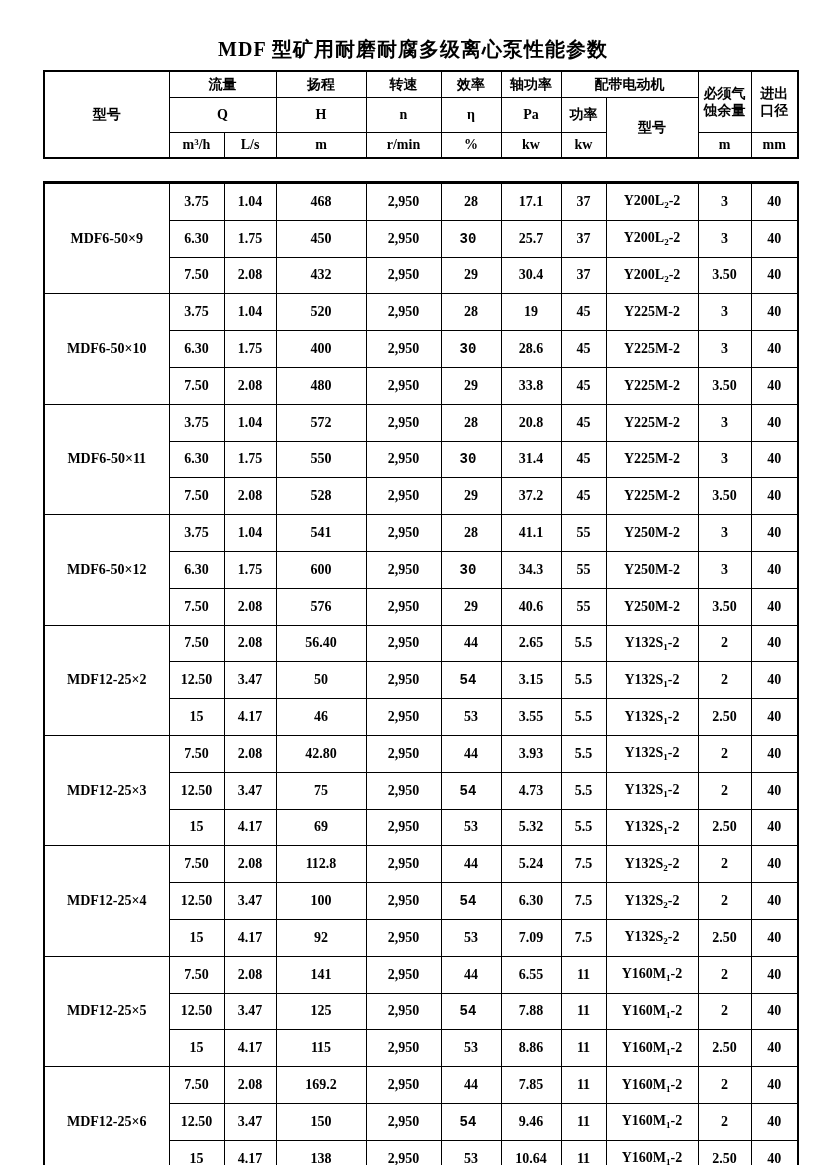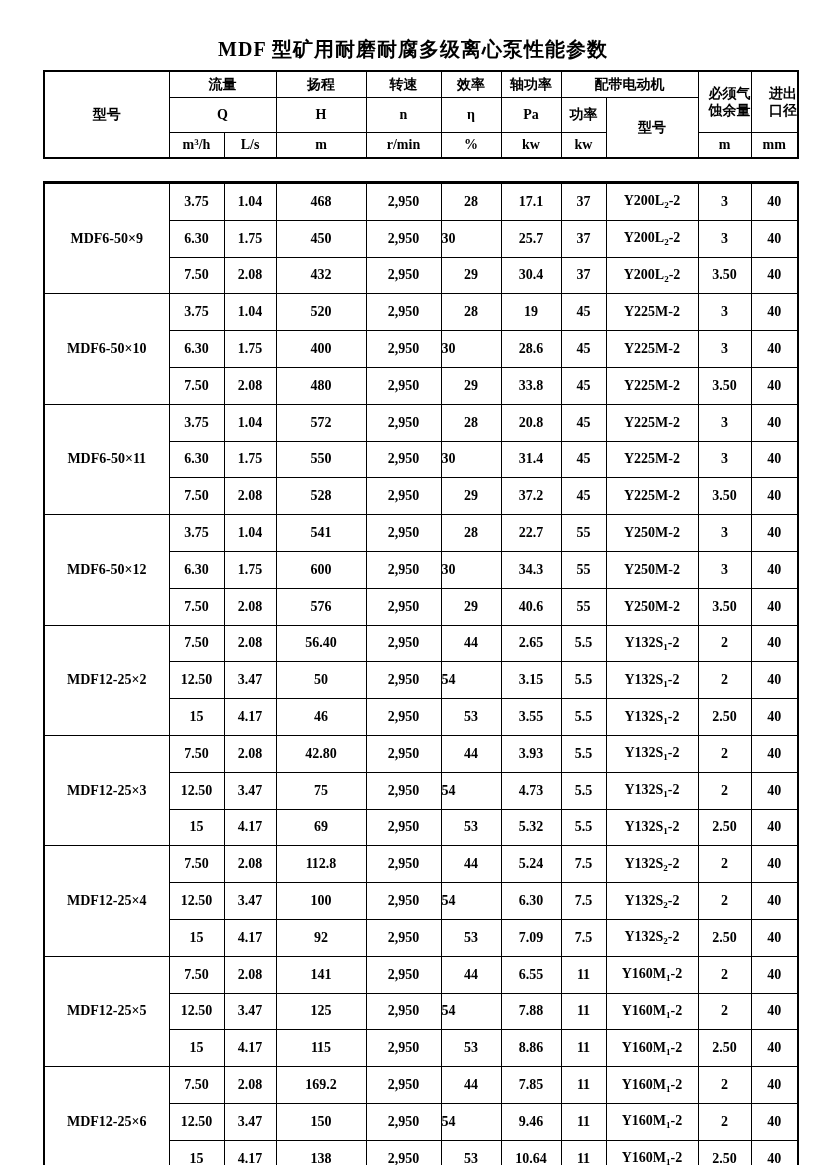--- a/index.html
+++ b/index.html
@@ -31,22 +31,22 @@
     border:1px solid #000;
     text-align:center;vertical-align:middle;
     padding:0;margin:0;
     font-weight:bold;
     overflow:hidden;white-space:nowrap;
   }
   .head-table tr.h1 td{height:25px;}
   .head-table tr.h2 td{height:34px;}
   .head-table tr.h3 td{height:24px;}
   .body-table td{height:35.8px;}
-  .two-line span{display:block;line-height:17px;text-align:right;}
-  td.eff-right{text-align:left;padding-right:6px;}
+  .two-line span{display:block;line-height:17px;}
+  td.eff-right{text-align:center;padding-right:6px;font-family:Liberation Mono, monospace;}
   sub{font-size:9px;vertical-align:-3px;}
   sup{font-size:9px;vertical-align:4px;}
 </style>
 </head>
 <body>
 
 <div class="sheet">
 
   <div class="doc-title">MDF 型矿用耐磨耐腐多级离心泵性能参数</div>
 
@@ -231,21 +231,21 @@
           <td>3.50</td>
           <td>40</td>
         </tr>
         <tr>
           <td rowspan="3">MDF6-50×12</td>
           <td>3.75</td>
           <td>1.04</td>
           <td>541</td>
           <td>2,950</td>
           <td>28</td>
-          <td>22.7</td>
+          <td>41.1</td>
           <td>55</td>
           <td>Y250M-2</td>
           <td>3</td>
           <td>40</td>
         </tr>
         <tr>
           <td>6.30</td>
           <td>1.75</td>
           <td>600</td>
           <td>2,950</td>

